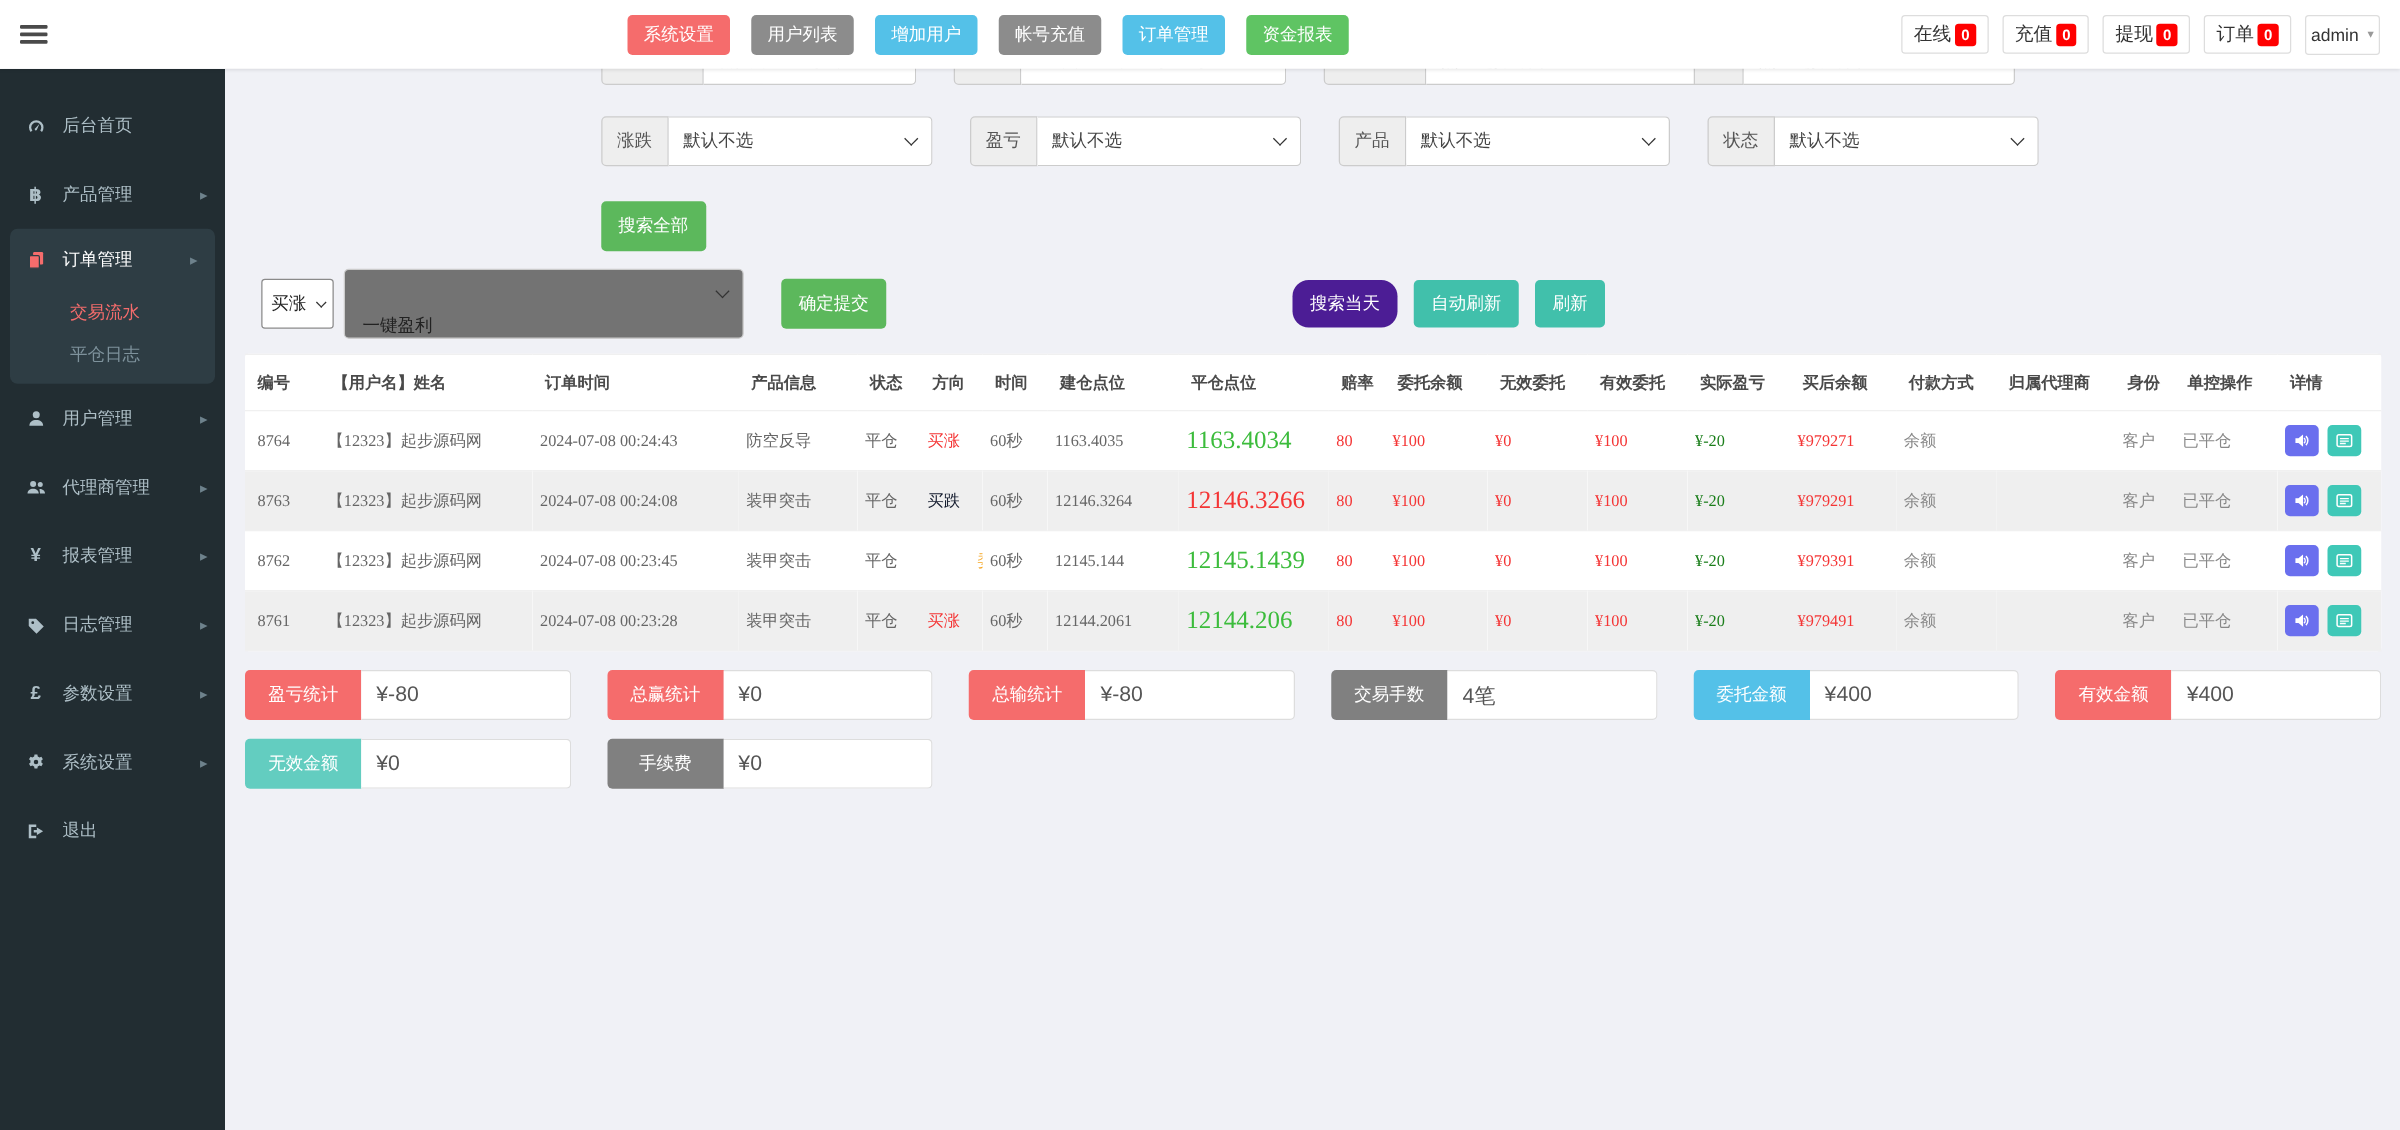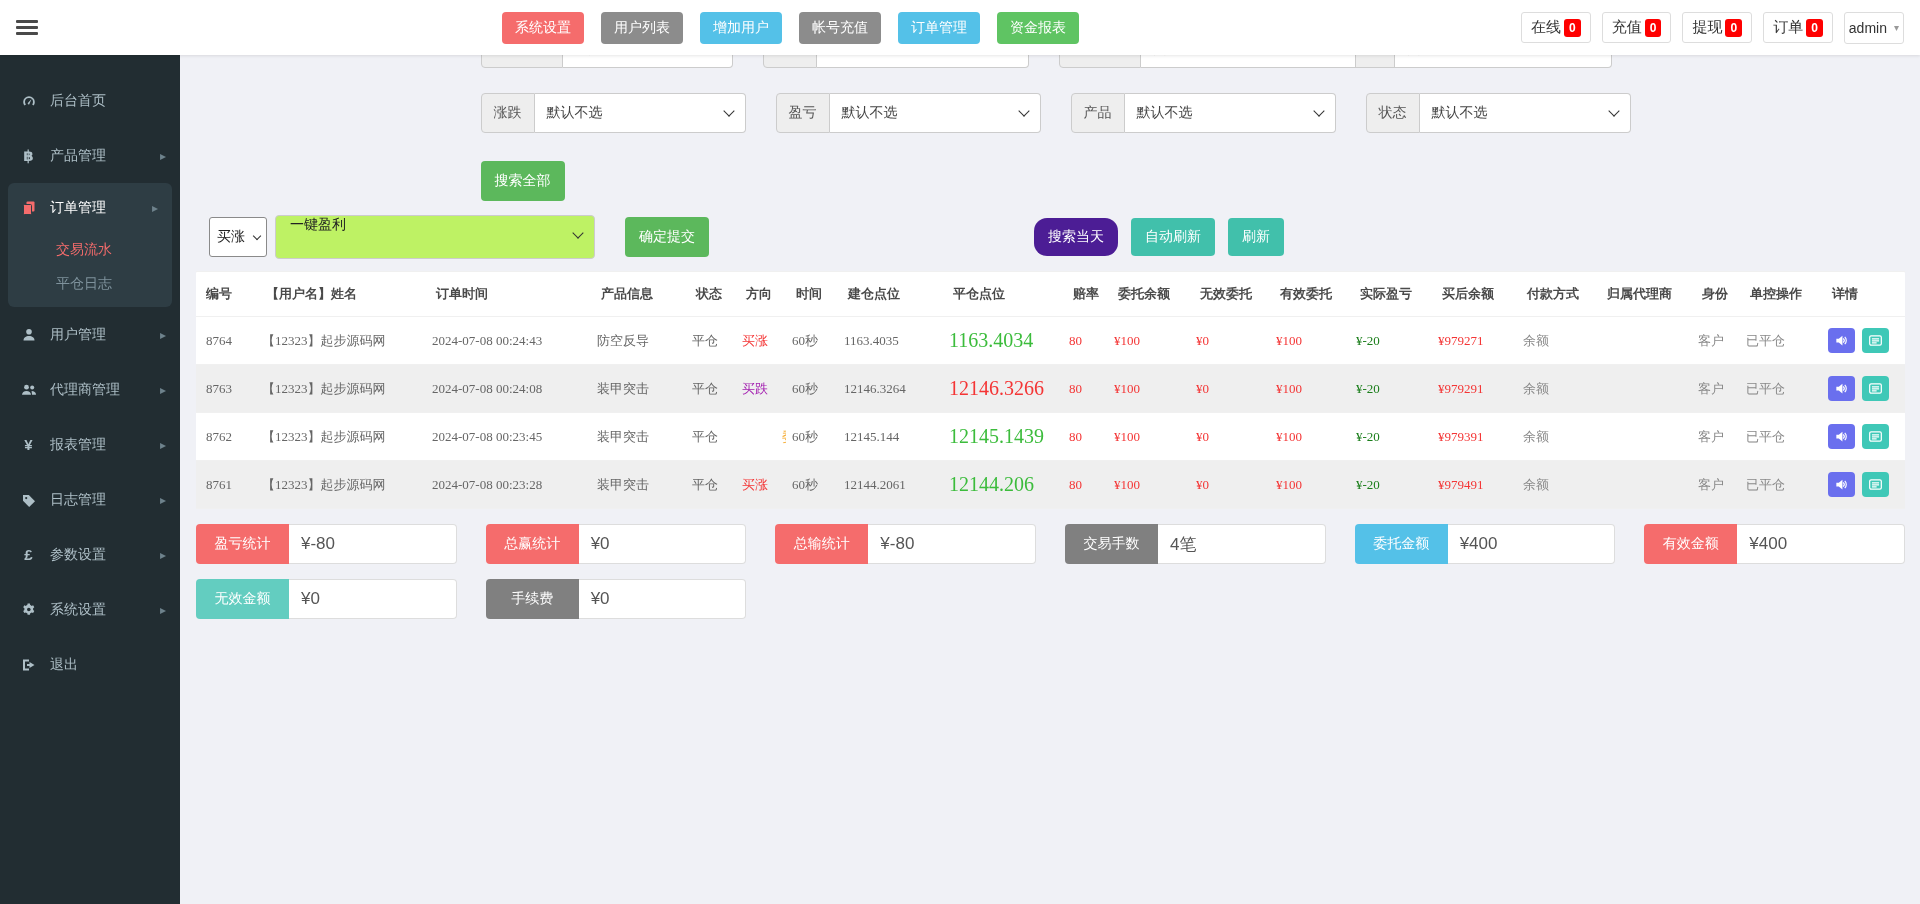--- a/index.html
+++ b/index.html
@@ -60,40 +60,40 @@
 
   .btn { border:none; color:#fff; font-size:14px; height:40px; padding:0 14px; border-radius:4px;
          cursor:pointer; font-family:inherit; white-space:nowrap; }
   .btn-search-all { margin-top:3px; }
 
   .bulk-row { display:flex; align-items:center; gap:8px; margin:14px 0 12px 13px; }
   .mini-select { position:relative; width:58px; height:40px; border:1px solid #8a8a8a; border-radius:3px;
                  background:#fff; display:flex; align-items:center; padding:0 18px 0 7px; font-size:14px;
                  color:#222; cursor:pointer; }
   .mini-select .chev { right:6px; width:6px; height:6px; top:15px; }
-  .wide-select { position:relative; width:320px; height:44px; border:1px solid #ccc; border-radius:4px;
-                 background:#bef264; display:flex; align-items:flex-start; padding:0 26px 0 14px; font-size:14px;
+  .wide-select { position:relative; width:320px; height:56px; border:1px solid #ccc; border-radius:4px;
+                 background:#737373; display:flex; align-items:flex-end; padding:0 26px 0 14px; font-size:14px;
                  color:#222; cursor:pointer; }
   .bulk-submit { margin-left:22px; }
   .bulk-right { margin-left:auto; margin-right:621px; display:flex; gap:13px; }
   .bulk-right .btn { height:38px; }
 
   
   .panel { background:#fff; border-radius:3px; margin-top:8px; }
   .panel-head { display:flex; align-items:center; padding:11px 12px 9px 16px; }
   .panel-title { font-size:19px; color:#999; }
   .mute-btn { margin-left:auto; height:32px; padding:0 13px; font-size:14px; }
   table { width:100%; border-collapse:collapse; table-layout:fixed; font-size:13px; color:#666;font-family:Liberation Serif, serif; }
   th { text-align:left; font-weight:bold; color:#4a4a4a; font-size:13px; padding:13px 6px;
        border-top:1px solid #f0f0f0; border-bottom:1px solid #f0f0f0; white-space:nowrap; overflow:hidden; }
   td { padding:11px 6px; white-space:nowrap; overflow:hidden; border-bottom:1px solid #f0f0f0; }
   tbody tr:nth-child(even) { background:#efefef; }
   th.pl, td.pl { padding-left:10px; }
   .t-red { color:#f43535; }
-  .t-green { color:#a21caf; }
+  .t-green { color:#0f172a; }
   .t-orange { color:#f5a623;margin-left:40px; }
   .c-red { color:#f43535; }
   .c-pnl { color:#1b7e1b; }
   .c-gray { color:#888; }
   .close-cell span { font-size:20px; }
   .close-cell .t-green { color:#3cbc3c; }
   .icon-btn { width:27px; height:25px; border:none; border-radius:4px; display:inline-flex;
               align-items:center; justify-content:center; cursor:pointer; margin-right:4px; vertical-align:middle; }
   .icon-btn.sound { background:#6a6fee; }
   .icon-btn.list { background:#3fc8b7; }

